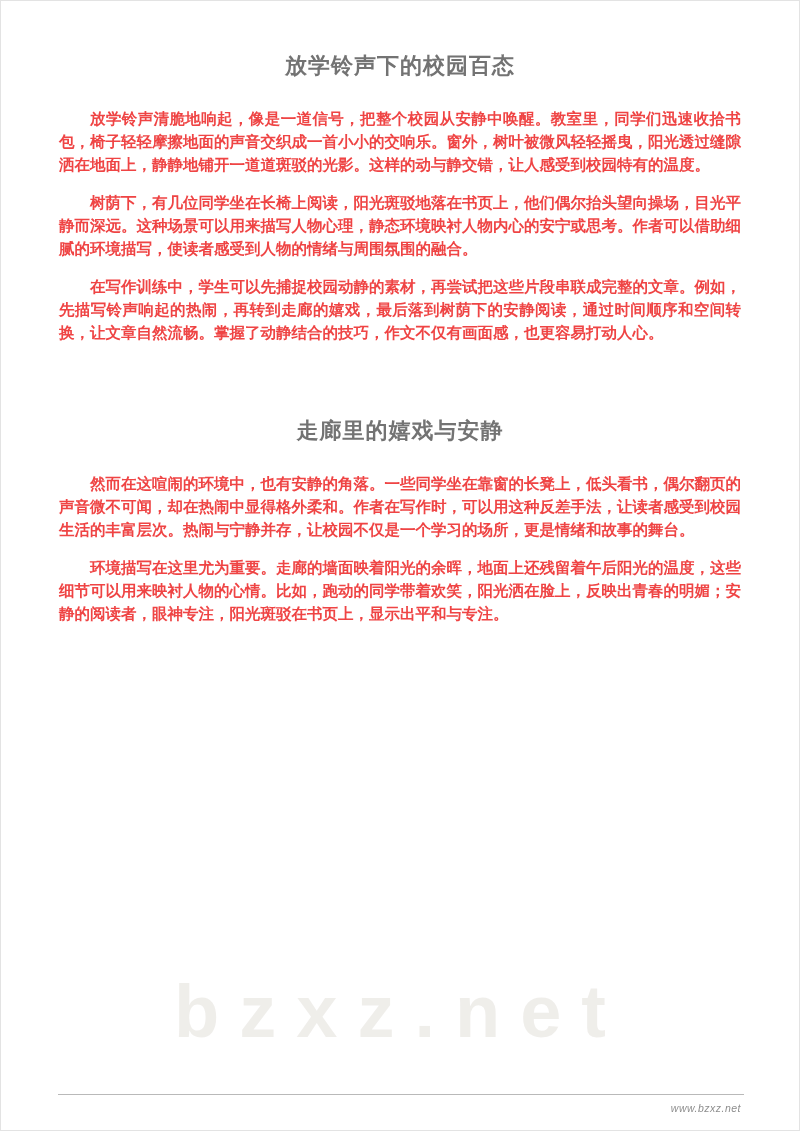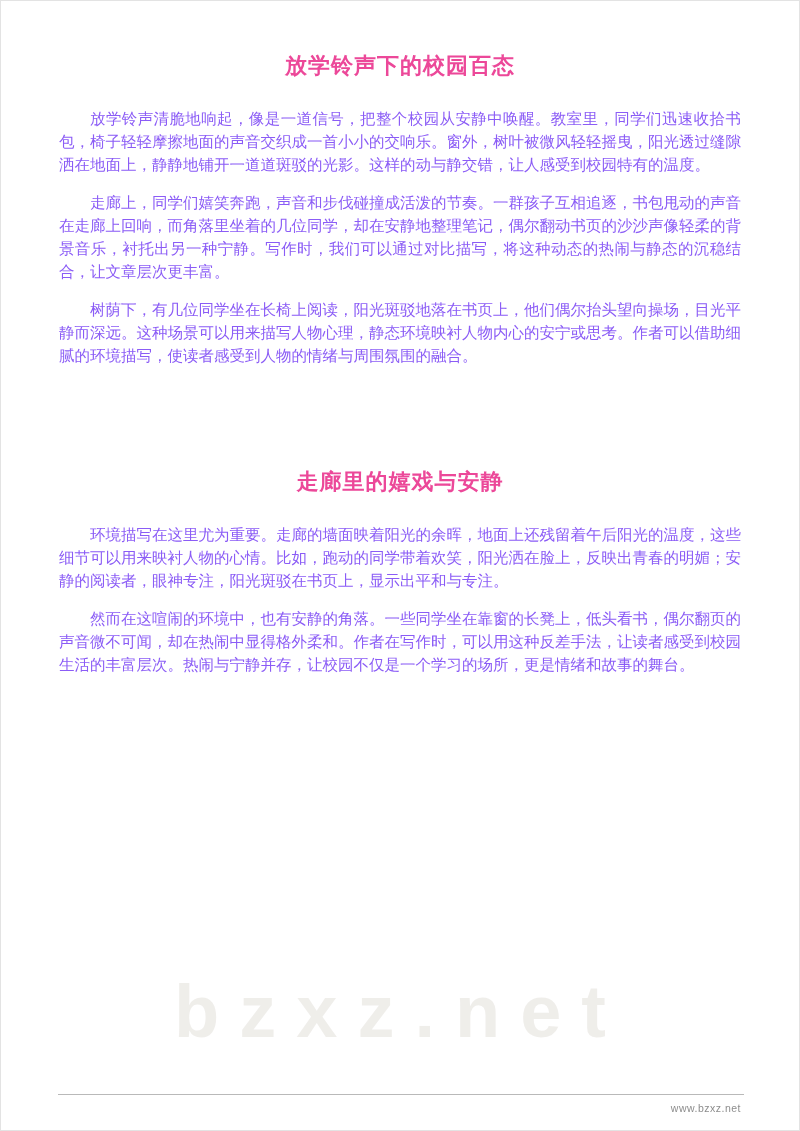--- a/index.html
+++ b/index.html
@@ -22,32 +22,33 @@
     position: relative;
     z-index: 1;
     padding: 50px 58px 0 58px;
   }
   .article-title {
     text-align: center;
     font-size: 22px;
     font-weight: bold;
     letter-spacing: 1px;
     margin: 0 0 26px 0;
-    color: #ec4899;
+    color: #737373;
   }
   .para {
     font-size: 15.5px;
     line-height: 23px;
     text-align: justify;
     text-indent: 2em;
     margin: 0 0 15px 0;
-    color: #8b5cf6;
+    color: #ef4444;
+    font-weight: bold;
   }
   .article-second {
-    margin-top: 100px;
+    margin-top: 72px;
   }
   .watermark {
     position: absolute;
     z-index: 0;
     top: 968px;
     left: 0;
     right: 0;
     text-align: center;
     font-family: "Liberation Sans", "DejaVu Sans", sans-serif;
     font-weight: bold;
@@ -65,45 +66,46 @@
     right: 55px;
     top: 1093px;
     border-top: 1px solid #b9b9b9;
   }
   .footer-url {
     position: absolute;
     z-index: 2;
     right: 58px;
     top: 1101px;
     font-family: "Liberation Sans", "DejaVu Sans", sans-serif;
+    font-style: italic;
     font-size: 10.5px;
     color: #8d8d8d;
     letter-spacing: 0.5px;
   }
 </style>
 </head>
 <body>
 
 <div class="page">
 
   <div class="watermark">bzxz.net</div>
 
   <div class="content">
 
     <section class="article">
       <h1 class="article-title">放学铃声下的校园百态</h1>
       <p class="para">放学铃声清脆地响起，像是一道信号，把整个校园从安静中唤醒。教室里，同学们迅速收拾书包，椅子轻轻摩擦地面的声音交织成一首小小的交响乐。窗外，树叶被微风轻轻摇曳，阳光透过缝隙洒在地面上，静静地铺开一道道斑驳的光影。这样的动与静交错，让人感受到校园特有的温度。</p>
-      <p class="para">走廊上，同学们嬉笑奔跑，声音和步伐碰撞成活泼的节奏。一群孩子互相追逐，书包甩动的声音在走廊上回响，而角落里坐着的几位同学，却在安静地整理笔记，偶尔翻动书页的沙沙声像轻柔的背景音乐，衬托出另一种宁静。写作时，我们可以通过对比描写，将这种动态的热闹与静态的沉稳结合，让文章层次更丰富。</p>
       <p class="para">树荫下，有几位同学坐在长椅上阅读，阳光斑驳地落在书页上，他们偶尔抬头望向操场，目光平静而深远。这种场景可以用来描写人物心理，静态环境映衬人物内心的安宁或思考。作者可以借助细腻的环境描写，使读者感受到人物的情绪与周围氛围的融合。</p>
+      <p class="para">在写作训练中，学生可以先捕捉校园动静的素材，再尝试把这些片段串联成完整的文章。例如，先描写铃声响起的热闹，再转到走廊的嬉戏，最后落到树荫下的安静阅读，通过时间顺序和空间转换，让文章自然流畅。掌握了动静结合的技巧，作文不仅有画面感，也更容易打动人心。</p>
     </section>
 
     <section class="article article-second">
       <h1 class="article-title">走廊里的嬉戏与安静</h1>
+      <p class="para">然而在这喧闹的环境中，也有安静的角落。一些同学坐在靠窗的长凳上，低头看书，偶尔翻页的声音微不可闻，却在热闹中显得格外柔和。作者在写作时，可以用这种反差手法，让读者感受到校园生活的丰富层次。热闹与宁静并存，让校园不仅是一个学习的场所，更是情绪和故事的舞台。</p>
       <p class="para">环境描写在这里尤为重要。走廊的墙面映着阳光的余晖，地面上还残留着午后阳光的温度，这些细节可以用来映衬人物的心情。比如，跑动的同学带着欢笑，阳光洒在脸上，反映出青春的明媚；安静的阅读者，眼神专注，阳光斑驳在书页上，显示出平和与专注。</p>
-      <p class="para">然而在这喧闹的环境中，也有安静的角落。一些同学坐在靠窗的长凳上，低头看书，偶尔翻页的声音微不可闻，却在热闹中显得格外柔和。作者在写作时，可以用这种反差手法，让读者感受到校园生活的丰富层次。热闹与宁静并存，让校园不仅是一个学习的场所，更是情绪和故事的舞台。</p>
     </section>
 
   </div>
 
   <div class="footer-rule"></div>
   <div class="footer-url">www.bzxz.net</div>
 
 </div>
 
 </body></html>

